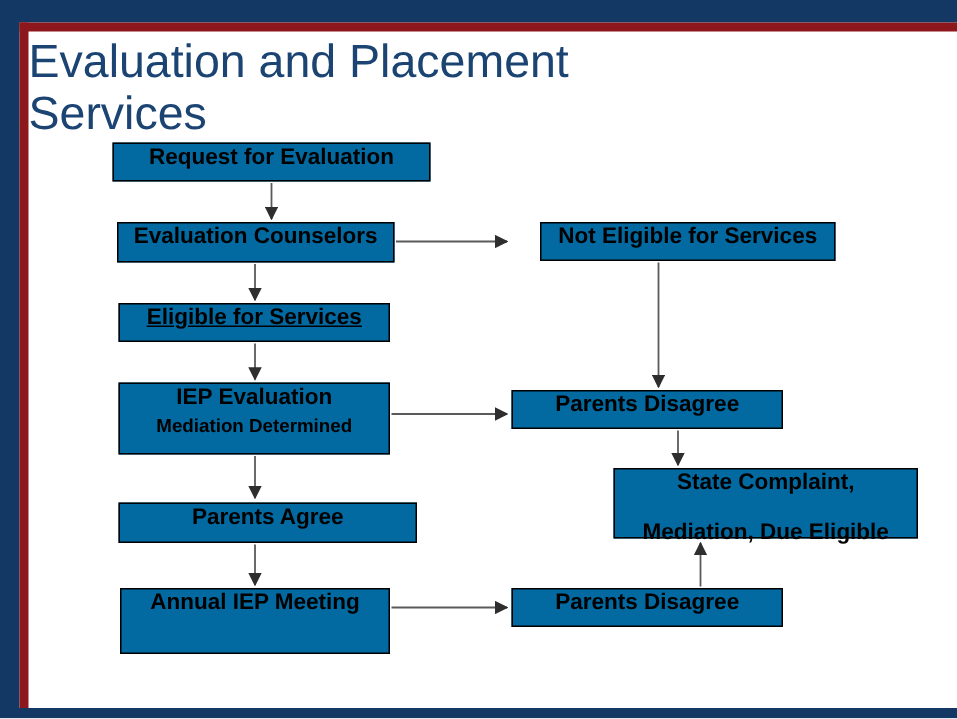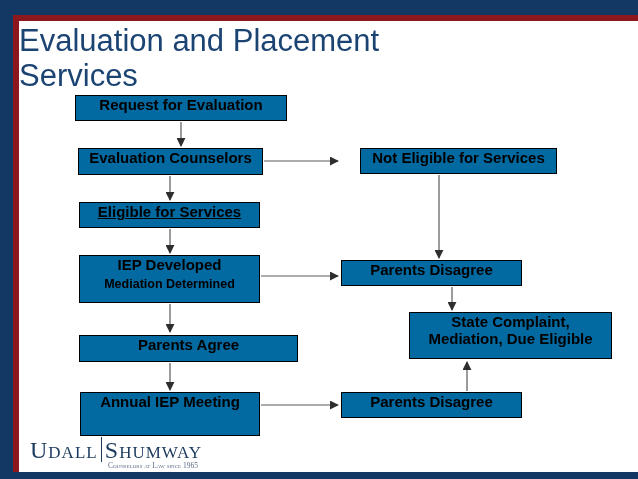--- a/index.html
+++ b/index.html
@@ -35,25 +35,25 @@
     align-items:center;justify-content:flex-start;
     font-weight:700;color:#000;
     font-size:15px;line-height:17px;
     text-align:center;
   }
   .node .sublabel{font-size:12.5px;line-height:14px;margin-top:4px;}
   #n-request        {left:75px; top:95px;  width:212px;height:26px;}
   #n-evalcomplete   {left:78px; top:148px; width:185px;height:27px;}
   #n-eligible       {left:79px; top:202px; width:181px;height:26px;text-decoration:underline;}
   #n-iep            {left:79px; top:255px; width:181px;height:48px;}
-  #n-agree          {left:79px; top:335px; width:219px;height:27px;}
+  #n-agree          {left:79px; top:335px; width:199px;height:27px;}
   #n-annual         {left:80px; top:392px; width:180px;height:44px;}
   #n-noteligible    {left:360px;top:148px; width:197px;height:26px;}
   #n-disagree1      {left:341px;top:260px; width:181px;height:26px;}
-  #n-state          {left:409px;top:312px; width:203px;height:47px;}
+  #n-state          {left:409px;top:312px; width:203px;height:47px;gap:16px;}
   #n-disagree2      {left:341px;top:392px; width:181px;height:26px;}
 
   svg.arrows{position:absolute;left:0;top:0;pointer-events:none;}
   svg.arrows line{stroke:#5a5a5a;stroke-width:1.2;}
 
   
   .logo{position:absolute;left:30px;top:437px;width:172px;color:#1B3A5E;}
   .logo-name{
     display:flex;align-items:flex-end;
     font-family:"Liberation Serif", serif;
@@ -113,21 +113,21 @@
 
   <div class="node" id="n-evalcomplete">
     <span>Evaluation Counselors</span>
   </div>
 
   <div class="node" id="n-eligible">
     <span>Eligible for Services</span>
   </div>
 
   <div class="node" id="n-iep">
-    <span>IEP Developed</span>
+    <span>IEP Evaluation</span>
     <span class="sublabel">Mediation Determined</span>
   </div>
 
   <div class="node" id="n-agree">
     <span>Parents Agree</span>
   </div>
 
   <div class="node" id="n-annual">
     <span>Annual IEP Meeting</span>
   </div>
@@ -142,22 +142,14 @@
 
   <div class="node" id="n-state">
     <span>State Complaint,</span>
     <span>Mediation, Due Eligible</span>
   </div>
 
   <div class="node" id="n-disagree2">
     <span>Parents Disagree</span>
   </div>
 
-  <div class="logo">
-    <div class="logo-name">
-      <span>Udall</span>
-      <span class="logo-divider"></span>
-      <span>Shumway</span>
-    </div>
-    <div class="logo-tagline">Counselors at Law since 1965</div>
-  </div>
 
 </div>
 
 </body></html>

